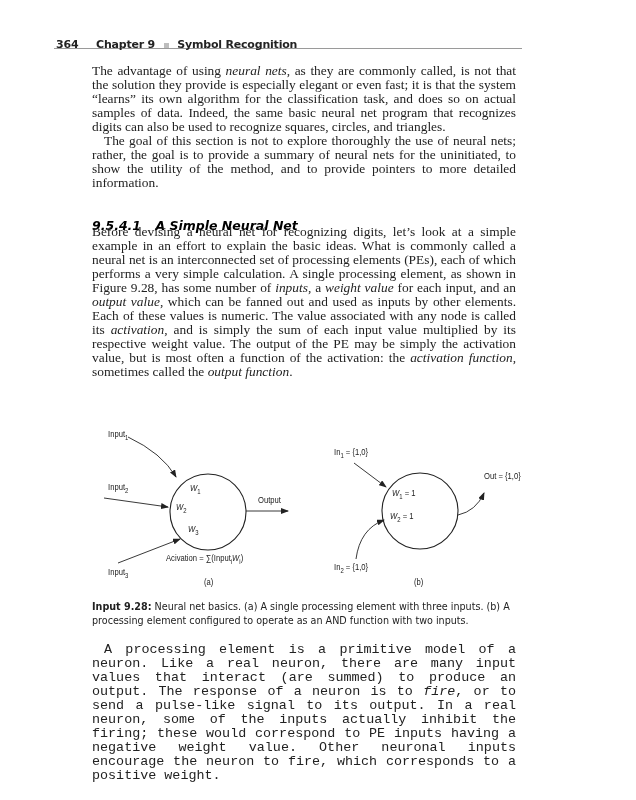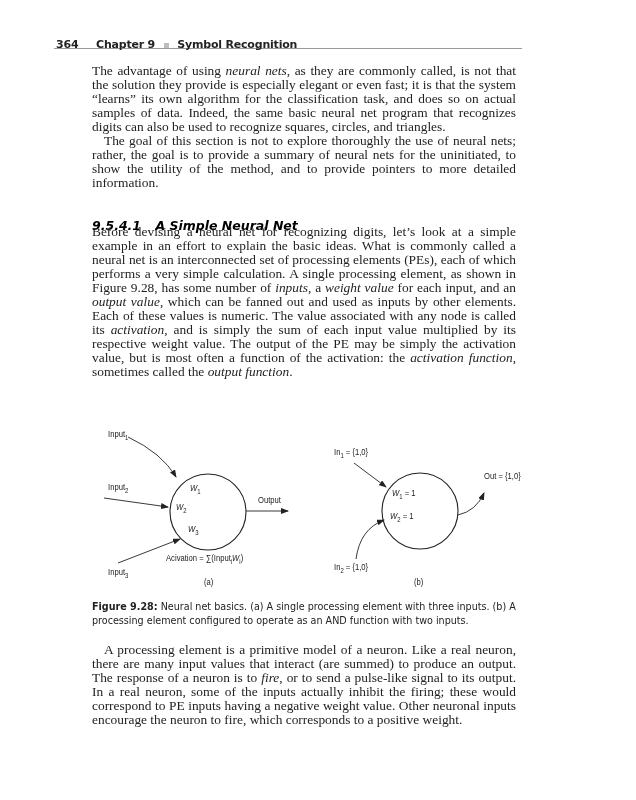--- a/index.html
+++ b/index.html
@@ -79,18 +79,18 @@
 
   <div class="lbl" style="left:242px;top:22px;"><span>In</span><sub>1</sub><span> = {1,0}</span></div>
   <div class="lbl" style="left:392px;top:46px;">Out = {1,0}</div>
   <div class="lbl" style="left:300px;top:63px;"><i>W</i><sub>1</sub><span> = 1</span></div>
   <div class="lbl" style="left:298px;top:86px;"><i>W</i><sub>2</sub><span> = 1</span></div>
   <div class="lbl" style="left:242px;top:137px;"><span>In</span><sub>2</sub><span> = {1,0}</span></div>
   <div class="lbl" style="left:322px;top:152px;">(b)</div>
 </div>
 
 <div class="caption">
-  <b>Figure 9.28:</b><span> Neural net basics. (a) A single processing element with three inputs. (b) A processing element configured to operate as an AND function with two inputs.</span>
+  <b>Input 9.28:</b><span> Neural net basics. (a) A single processing element with three inputs. (b) A processing element configured to operate as an AND function with two inputs.</span>
 </div>
 
-<div class="body-text" style="top:643px;">
+<div class="body-text" style="top:643px;font-family:Liberation Mono, monospace;">
   <p class="indent"><span>A processing element is a primitive model of a neuron. Like a real neuron, there are many input values that interact (are summed) to produce an output. The response of a neuron is to </span><i>fire</i><span>, or to send a pulse-like signal to its output. In a real neuron, some of the inputs actually inhibit the firing; these would correspond to PE inputs having a negative weight value. Other neuronal inputs encourage the neuron to fire, which corresponds to a positive weight.</span></p>
 </div>
 
 </body></html>

